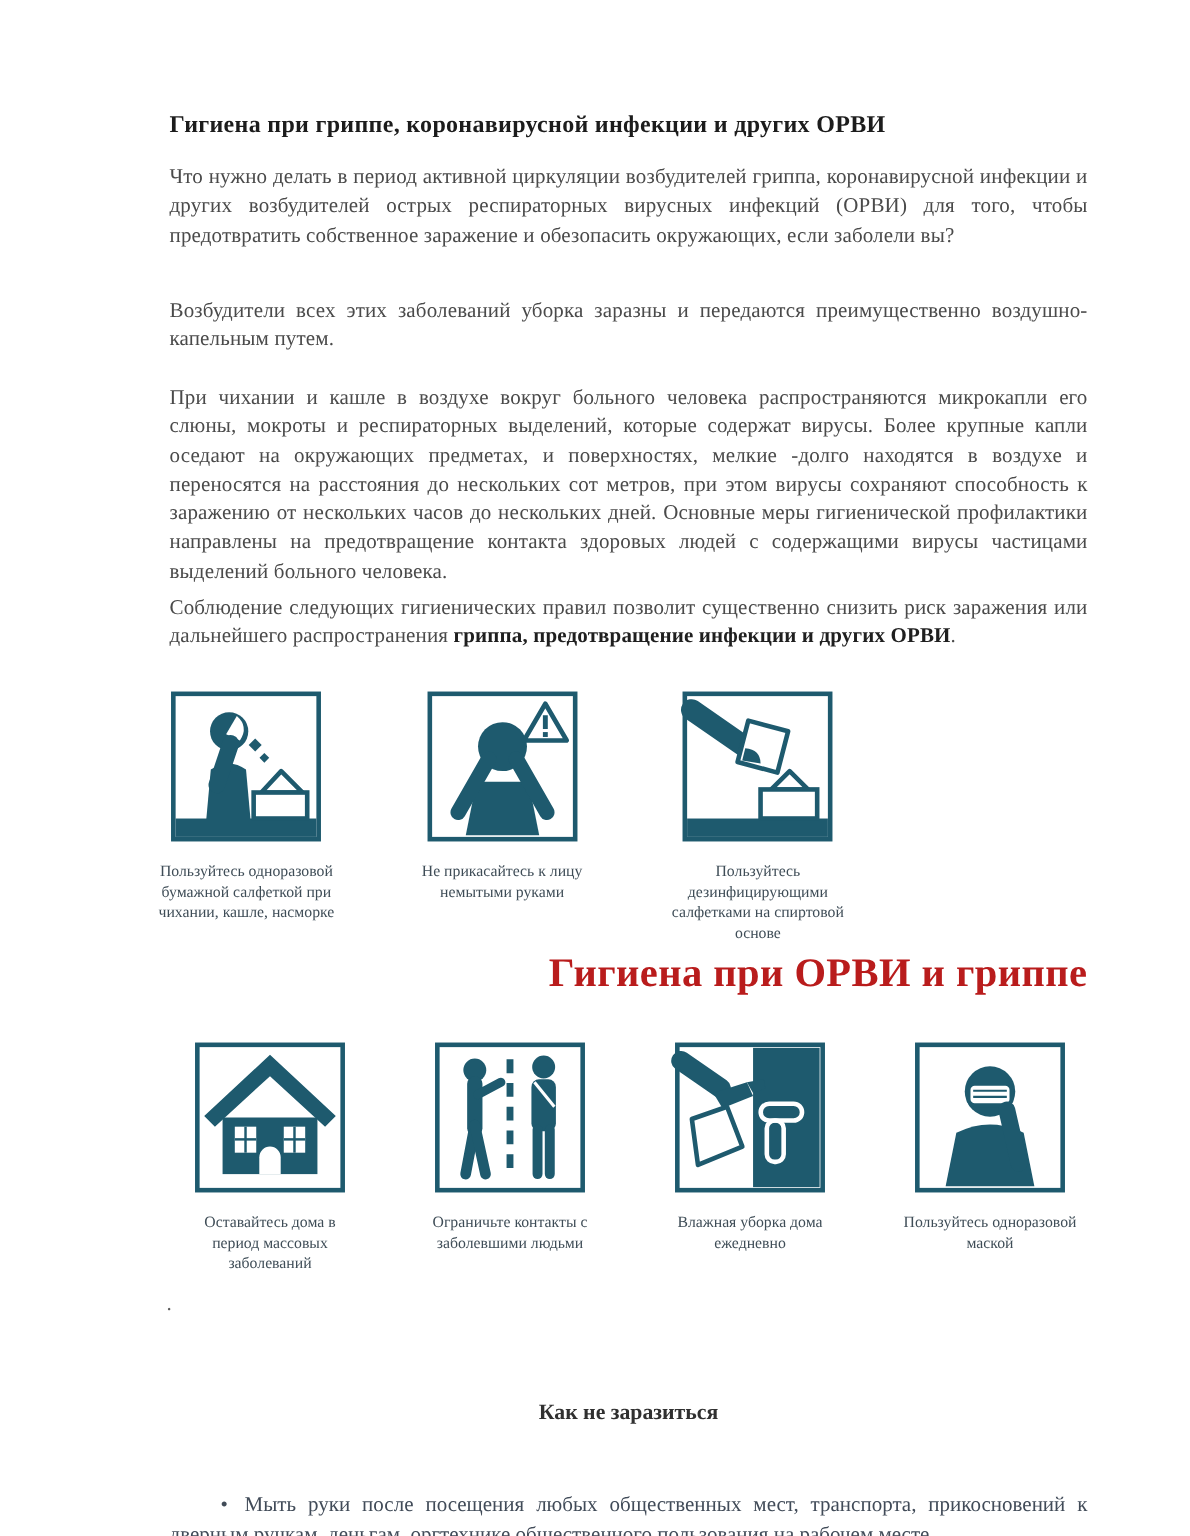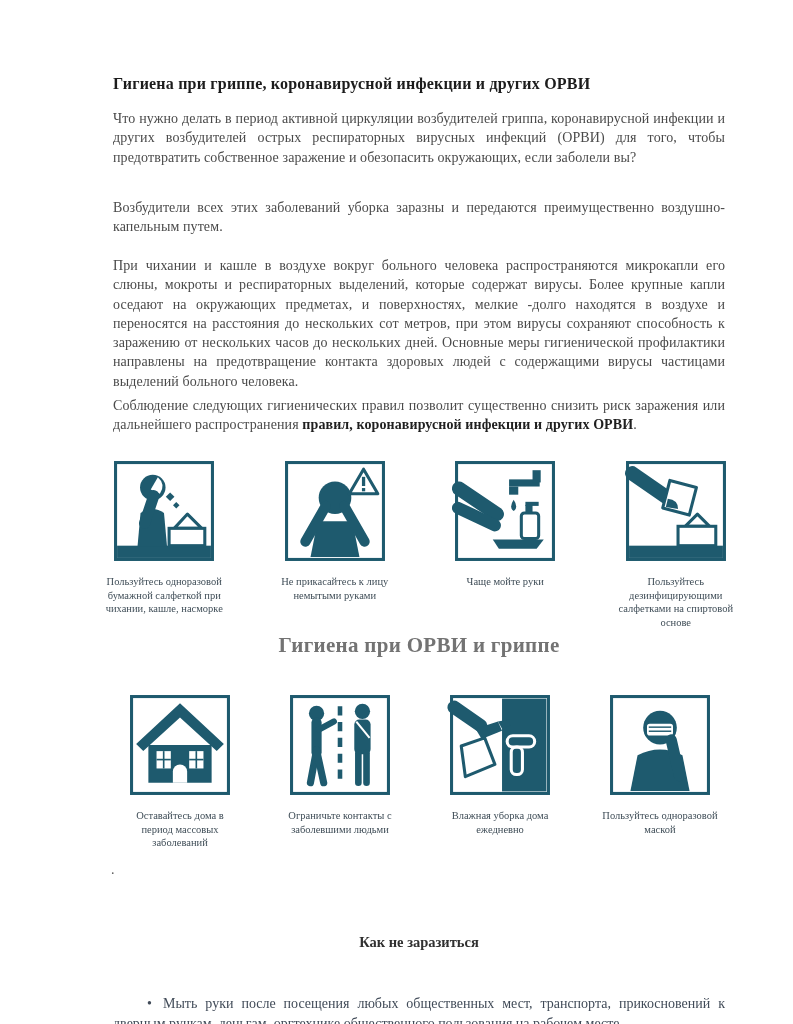--- a/index.html
+++ b/index.html
@@ -35,22 +35,22 @@
   .pic{width:106px;height:102px;color:#1e5a6e;display:block;}
   .frame{fill:#ffffff;stroke:currentColor;stroke-width:3;}
   .caption{
     margin-top:13px;text-align:center;
     font-size:10.5px;line-height:13.5px;color:#3f4d57;
   }
   .w132{max-width:132px;} .w130{max-width:130px;} .w128{max-width:128px;}
   .w120{max-width:120px;} .w112{max-width:112px;}
   .subtitle{
     position:absolute;top:633px;left:113px;width:612px;
-    text-align:center;font-weight:bold;font-size:21px;
-    color:#737373;letter-spacing:.3px;
+    text-align:right;font-weight:bold;font-size:27px;
+    color:#b91c1c;letter-spacing:.3px;
   }
   .stray{
     position:absolute;top:862px;left:111px;
     font-size:14px;color:#5a5a5a;
   }
   .heading2{
     position:absolute;top:934px;left:113px;width:612px;
     text-align:center;font-weight:bold;font-size:14.5px;color:#303030;
   }
   .bullet-block{position:absolute;top:974px;left:113px;width:612px;}
@@ -66,21 +66,21 @@
 </head>
 <body>
 
 <div class="page">
 
   <div class="doc-title">Гигиена при гриппе, коронавирусной инфекции и других ОРВИ</div>
 
   <div class="para p1">Что нужно делать в период активной циркуляции возбудителей гриппа, коронавирусной инфекции и других возбудителей острых респираторных вирусных инфекций (ОРВИ) для того, чтобы предотвратить собственное заражение и обезопасить окружающих, если заболели вы?</div>
   <div class="para p2">Возбудители всех этих заболеваний уборка заразны и передаются преимущественно воздушно-капельным путем.</div>
   <div class="para p3">При чихании и кашле в воздухе вокруг больного человека распространяются микрокапли его слюны, мокроты и респираторных выделений, которые содержат вирусы. Более крупные капли оседают на окружающих предметах, и поверхностях, мелкие -долго находятся в воздухе и переносятся на расстояния до нескольких сот метров, при этом вирусы сохраняют способность к заражению от нескольких часов до нескольких дней. Основные меры гигиенической профилактики направлены на предотвращение контакта здоровых людей с содержащими вирусы частицами выделений больного человека.</div>
-  <div class="para p4"><span>Соблюдение следующих гигиенических правил позволит существенно снизить риск заражения или дальнейшего распространения </span><strong>правил, коронавирусной инфекции и других ОРВИ</strong><span>.</span></div>
+  <div class="para p4"><span>Соблюдение следующих гигиенических правил позволит существенно снизить риск заражения или дальнейшего распространения </span><strong>гриппа, предотвращение инфекции и других ОРВИ</strong><span>.</span></div>
 
   <div class="icons-row row1">
 
     <div class="card">
       <svg class="pic" viewBox="0 0 100 100" aria-hidden="true">
         <rect class="frame" x="2.5" y="2.5" width="95" height="95"></rect>
         <rect x="4" y="84" width="92" height="12" fill="currentColor"></rect>
         <path d="M27 52 q12 -8 23 0 l3 33 h-29 z" fill="currentColor"></path>
         <circle cx="39" cy="27" r="12.5" fill="currentColor"></circle>
         <path d="M44 17 q8 7 2 16 l-9 -4 z" fill="#ffffff"></path>
@@ -100,36 +100,20 @@
         <circle cx="50" cy="37" r="16" fill="currentColor"></circle>
         <path d="M21 80 L41 45" stroke="currentColor" stroke-width="10" stroke-linecap="round" fill="none"></path>
         <path d="M79 80 L59 45" stroke="currentColor" stroke-width="10" stroke-linecap="round" fill="none"></path>
         <polygon points="78,9 92,33 64,33" fill="#ffffff" stroke="currentColor" stroke-width="3" stroke-linejoin="round"></polygon>
         <rect x="76.4" y="16.5" width="3.2" height="9" fill="currentColor"></rect>
         <rect x="76.4" y="27.5" width="3.2" height="3.2" fill="currentColor"></rect>
       </svg>
       <div class="caption w130">Не прикасайтесь к лицу немытыми руками</div>
     </div>
 
-    <div class="card">
-      <svg class="pic" viewBox="0 0 100 100" aria-hidden="true">
-        <rect class="frame" x="2.5" y="2.5" width="95" height="95"></rect>
-        <rect x="54" y="19" width="30" height="7" fill="currentColor"></rect>
-        <rect x="77" y="10" width="8" height="12" fill="currentColor"></rect>
-        <rect x="54" y="26" width="9" height="8" fill="currentColor"></rect>
-        <path d="M58.5 39 q5 7.5 0 11 q-5 -3.5 0 -11" fill="currentColor"></path>
-        <path d="M5 28 L42 53" stroke="currentColor" stroke-width="14" stroke-linecap="round" fill="none"></path>
-        <path d="M4 47 L40 64" stroke="currentColor" stroke-width="12" stroke-linecap="round" fill="none"></path>
-        <rect x="66" y="52" width="17" height="25" rx="3" fill="#ffffff" stroke="currentColor" stroke-width="3"></rect>
-        <rect x="70" y="44" width="7" height="8" fill="currentColor"></rect>
-        <rect x="70" y="41" width="13" height="4" fill="currentColor"></rect>
-        <path d="M38 78 h50 l-7 9 h-37 z" fill="currentColor"></path>
-      </svg>
-      <div class="caption">Чаще мойте руки</div>
-    </div>
 
     <div class="card">
       <svg class="pic" viewBox="0 0 100 100" aria-hidden="true">
         <rect class="frame" x="2.5" y="2.5" width="95" height="95"></rect>
         <rect x="4" y="84" width="92" height="12" fill="currentColor"></rect>
         <path d="M7 13 L46 40" stroke="currentColor" stroke-width="14" stroke-linecap="round" fill="none"></path>
         <polygon points="44,20 70,27 63,54 37,47" fill="#ffffff" stroke="currentColor" stroke-width="3" stroke-linejoin="round"></polygon>
         <path d="M42 38 q10 1 10 10 l-12 -2 z" fill="currentColor"></path>
         <polygon points="59,65 71,53 83,65" fill="#ffffff" stroke="currentColor" stroke-width="3" stroke-linejoin="round"></polygon>
         <rect x="52" y="65" width="37" height="19" fill="#ffffff" stroke="currentColor" stroke-width="3"></rect>

